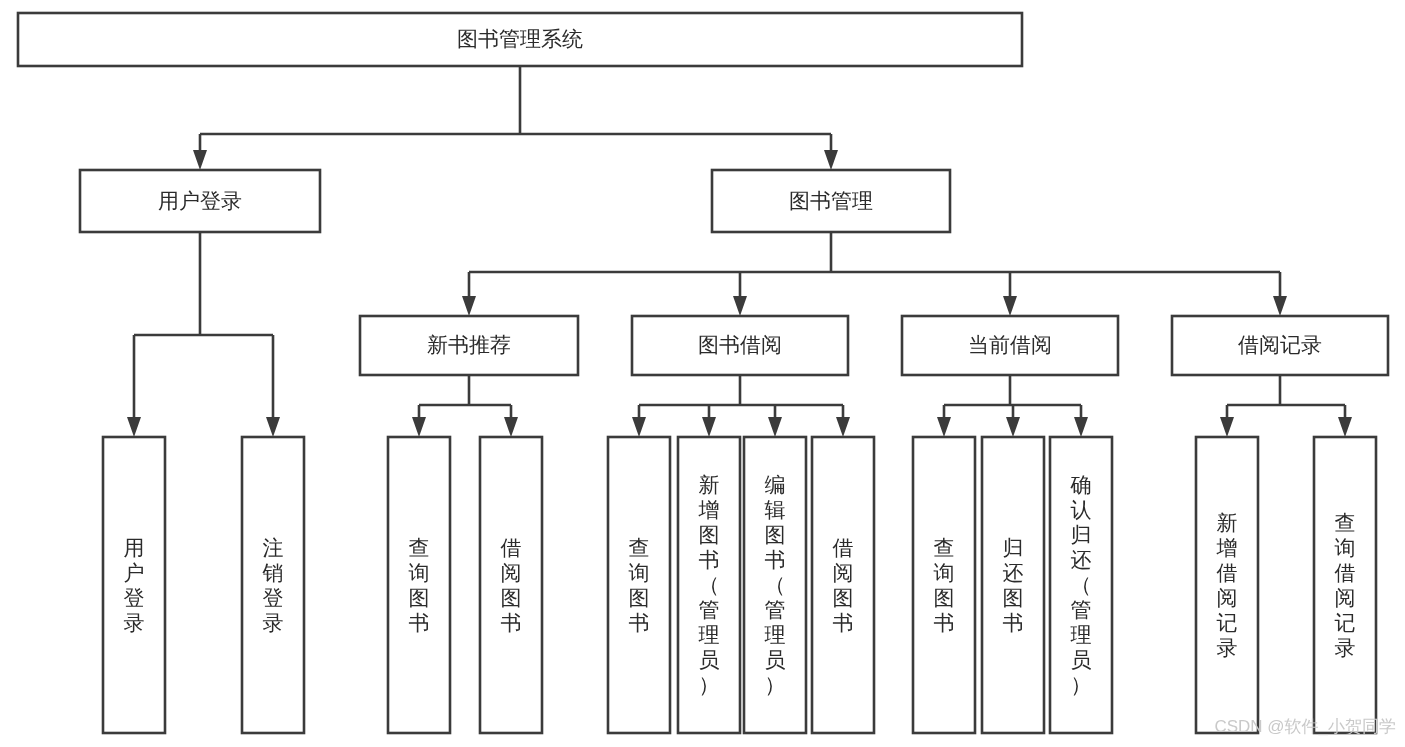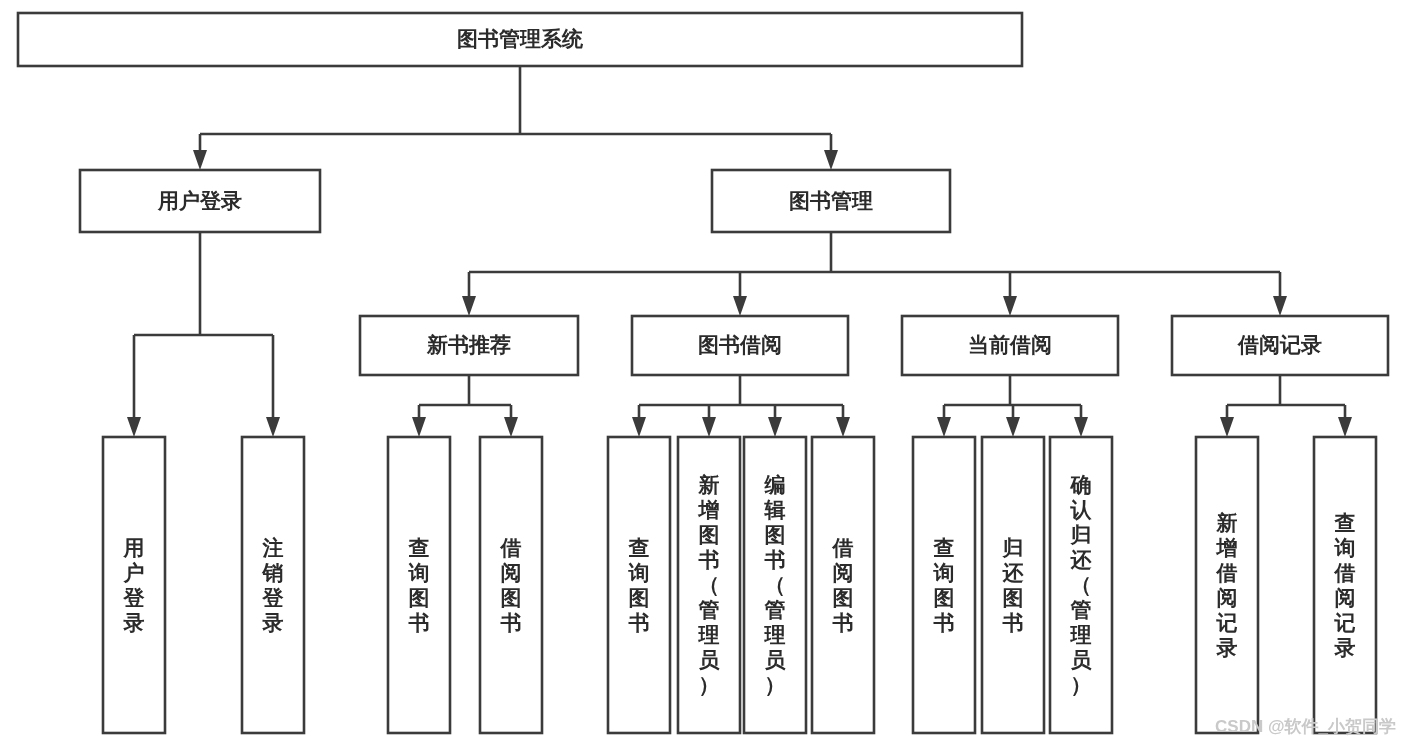--- a/index.html
+++ b/index.html
@@ -10,21 +10,20 @@
   }
   body {
     font-family: "Liberation Sans", "DejaVu Sans", sans-serif;
   }
   #diagram-root {
     position: relative;
     width: 1398px;
     height: 747px;
     background: #ffffff;
     overflow: hidden;
-    font-weight: bold;
   }
   svg.flowchart {
     display: block;
     width: 1405px;
     height: 747px;
   }
   .node-box {
     fill: #ffffff;
     stroke: #3b3b3b;
     stroke-width: 2.6;

